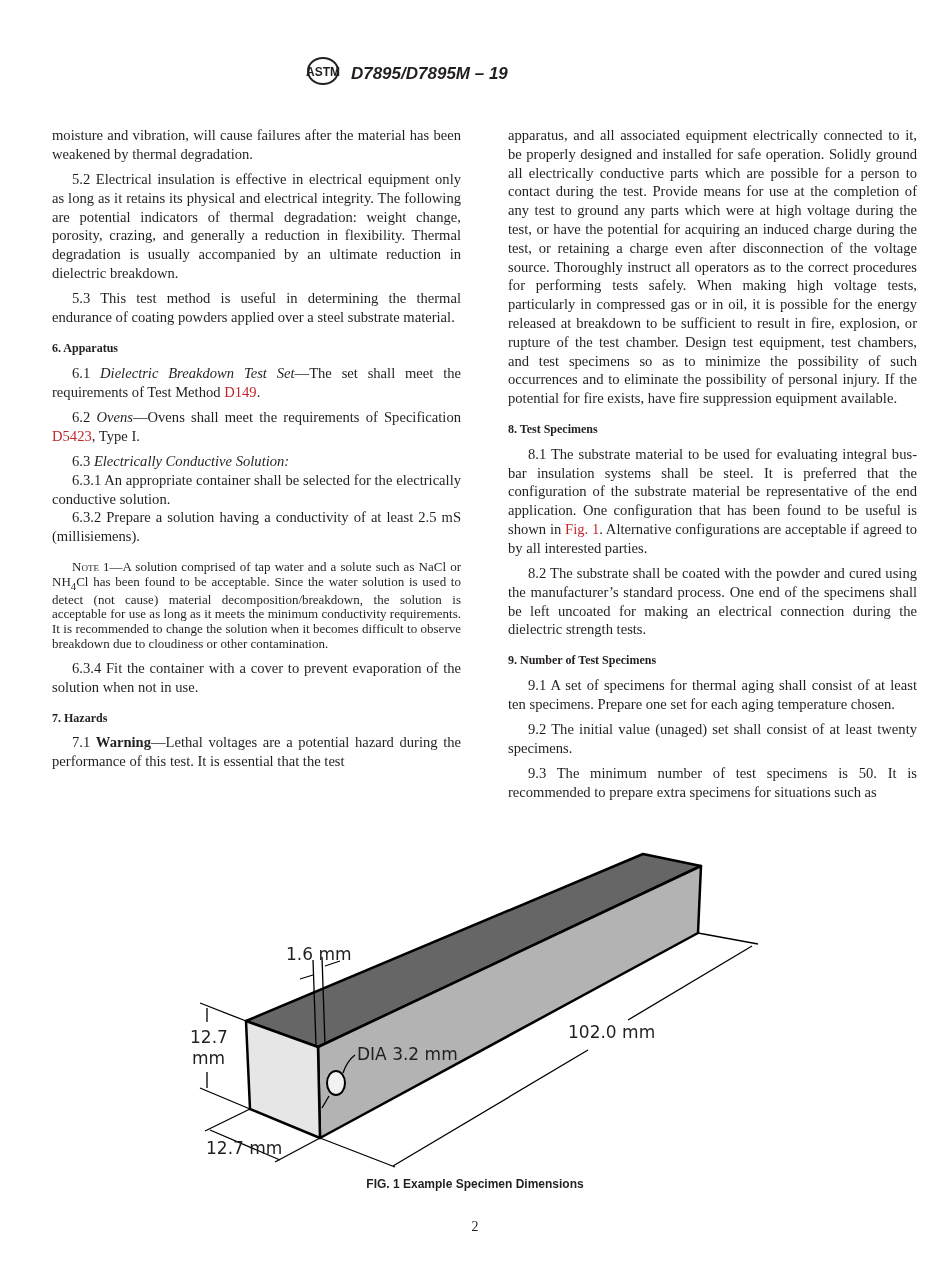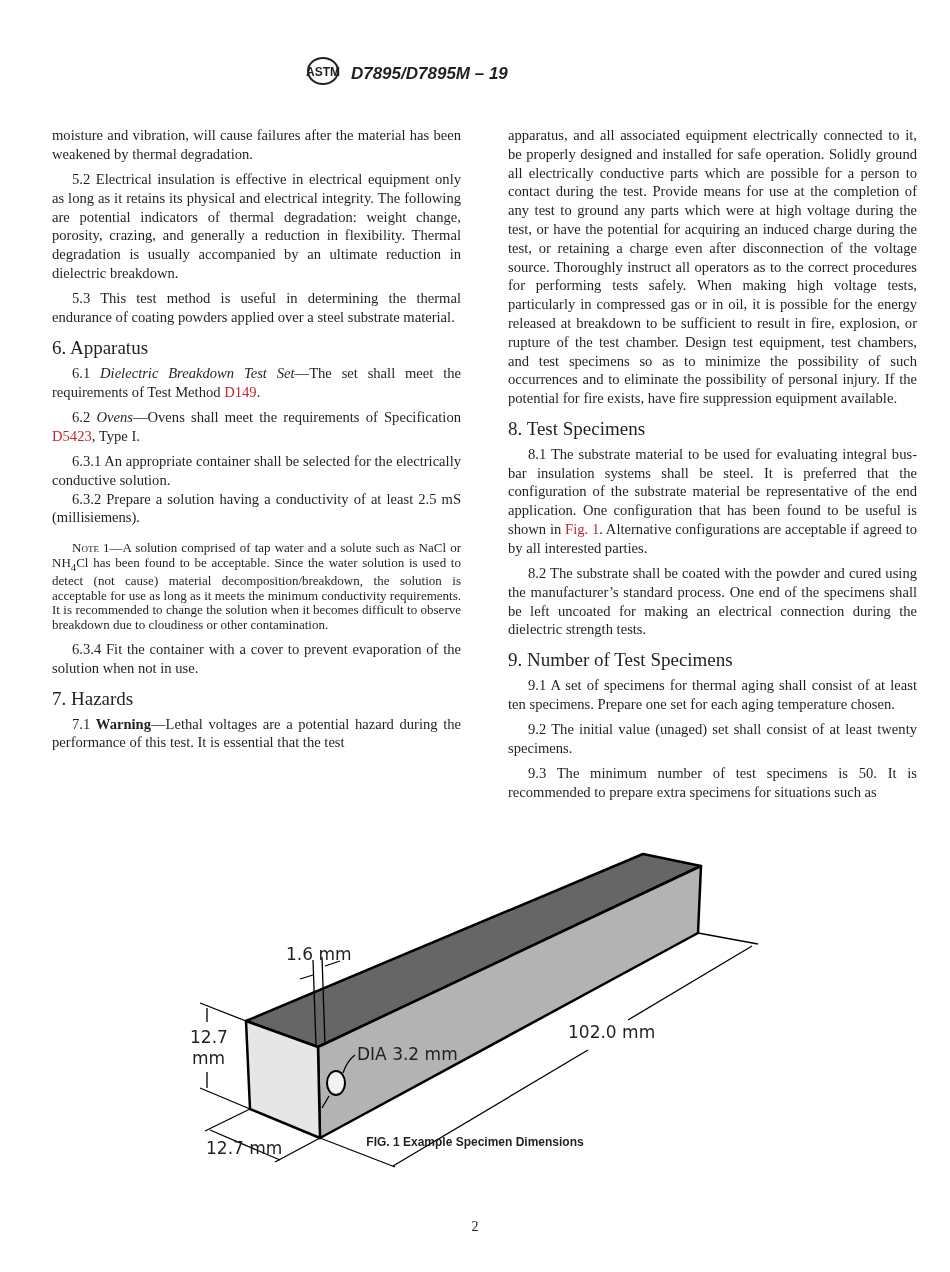--- a/index.html
+++ b/index.html
@@ -8,26 +8,26 @@
   .header { position:absolute; top:56px; left:0; width:814px; text-align:center;
             font-family:"Liberation Sans", sans-serif; font-weight:bold; font-size:17px; }
   .header .logo { display:inline-block; vertical-align:middle; margin-right:6px; }
   .header .code { vertical-align:middle;font-style:italic; }
   .col { position:absolute; top:94px; width:409px; font-size:14.6px; line-height:18.8px;margin-top:32px; }
   .col.left { left:52px; }
   .col.right { left:508px; }
   .col p { margin:0 0 6.5px 0; text-align:justify; text-align-last:left; }
   .col p.ind { text-indent:20px; }
   .col p.tight { margin-bottom:0; }
-  .col h3 { font-size:19px; font-weight:normal; margin:12px 0 6px 0; }
+  .col h3 { font-size:12px; font-weight:bold; margin:12px 0 6px 0; }
   .col .note { font-size:13px; line-height:14.6px; margin:14px 0 8px 0; text-indent:20px; text-align:justify; }
   .note .sc { font-variant:small-caps; }
   .link { color:#c0272d; }
   .figure { position:absolute; left:0; top:840px; width:950px; height:330px; }
-  .caption { position:absolute; top:1135px; width:950px; text-align:center;
+  .caption { position:absolute; top:1177px; width:950px; text-align:center;
              font-family:"Liberation Sans", sans-serif; font-weight:bold; font-size:12px; }
   .pagenum { position:absolute; top:1219px; width:950px; text-align:center; font-size:14px; }
   .dimlabel { font-family:"DejaVu Sans", sans-serif; font-size:17px; fill:#231f20; }
 </style>
 </head>
 <body>
 
 <div class="header">
   <span class="logo">
     <svg width="34" height="30" viewBox="0 0 34 30">
@@ -38,20 +38,21 @@
   <span class="code">D7895/D7895M – 19</span>
 </div>
 
 <div class="col left">
   <p>moisture and vibration, will cause failures after the material has been weakened by thermal degradation.</p>
   <p class="ind">5.2 Electrical insulation is effective in electrical equipment only as long as it retains its physical and electrical integrity. The following are potential indicators of thermal degradation: weight change, porosity, crazing, and generally a reduction in flexibility. Thermal degradation is usually accompanied by an ultimate reduction in dielectric breakdown.</p>
   <p class="ind">5.3 This test method is useful in determining the thermal endurance of coating powders applied over a steel substrate material.</p>
   <h3>6. Apparatus</h3>
   <p class="ind"><span>6.1 </span><i>Dielectric Breakdown Test Set</i><span>—The set shall meet the requirements of Test Method </span><a class="link">D149</a><span>.</span></p>
   <p class="ind"><span>6.2 </span><i>Ovens</i><span>—Ovens shall meet the requirements of Specification </span><a class="link">D5423</a><span>, Type I.</span></p>
+  <p class="ind tight"><span>6.3 </span><i>Electrically Conductive Solution:</i></p>
   <p class="ind tight">6.3.1 An appropriate container shall be selected for the electrically conductive solution.</p>
   <p class="ind tight">6.3.2 Prepare a solution having a conductivity of at least 2.5 mS (millisiemens).</p>
   <div class="note"><span class="sc">Note 1</span><span>—A solution comprised of tap water and a solute such as NaCl or NH</span><sub>4</sub><span>Cl has been found to be acceptable. Since the water solution is used to detect (not cause) material decomposition/breakdown, the solution is acceptable for use as long as it meets the minimum conductivity requirements. It is recommended to change the solution when it becomes difficult to observe breakdown due to cloudiness or other contamination.</span></div>
   <p class="ind">6.3.4 Fit the container with a cover to prevent evaporation of the solution when not in use.</p>
   <h3>7. Hazards</h3>
   <p class="ind"><span>7.1 </span><b>Warning</b><span>—Lethal voltages are a potential hazard during the performance of this test. It is essential that the test</span></p>
 </div>
 
 <div class="col right">
   <p>apparatus, and all associated equipment electrically connected to it, be properly designed and installed for safe operation. Solidly ground all electrically conductive parts which are possible for a person to contact during the test. Provide means for use at the completion of any test to ground any parts which were at high voltage during the test, or have the potential for acquiring an induced charge during the test, or retaining a charge even after disconnection of the voltage source. Thoroughly instruct all operators as to the correct procedures for performing tests safely. When making high voltage tests, particularly in compressed gas or in oil, it is possible for the energy released at breakdown to be sufficient to result in fire, explosion, or rupture of the test chamber. Design test equipment, test chambers, and test specimens so as to minimize the possibility of such occurrences and to eliminate the possibility of personal injury. If the potential for fire exists, have fire suppression equipment available.</p>

